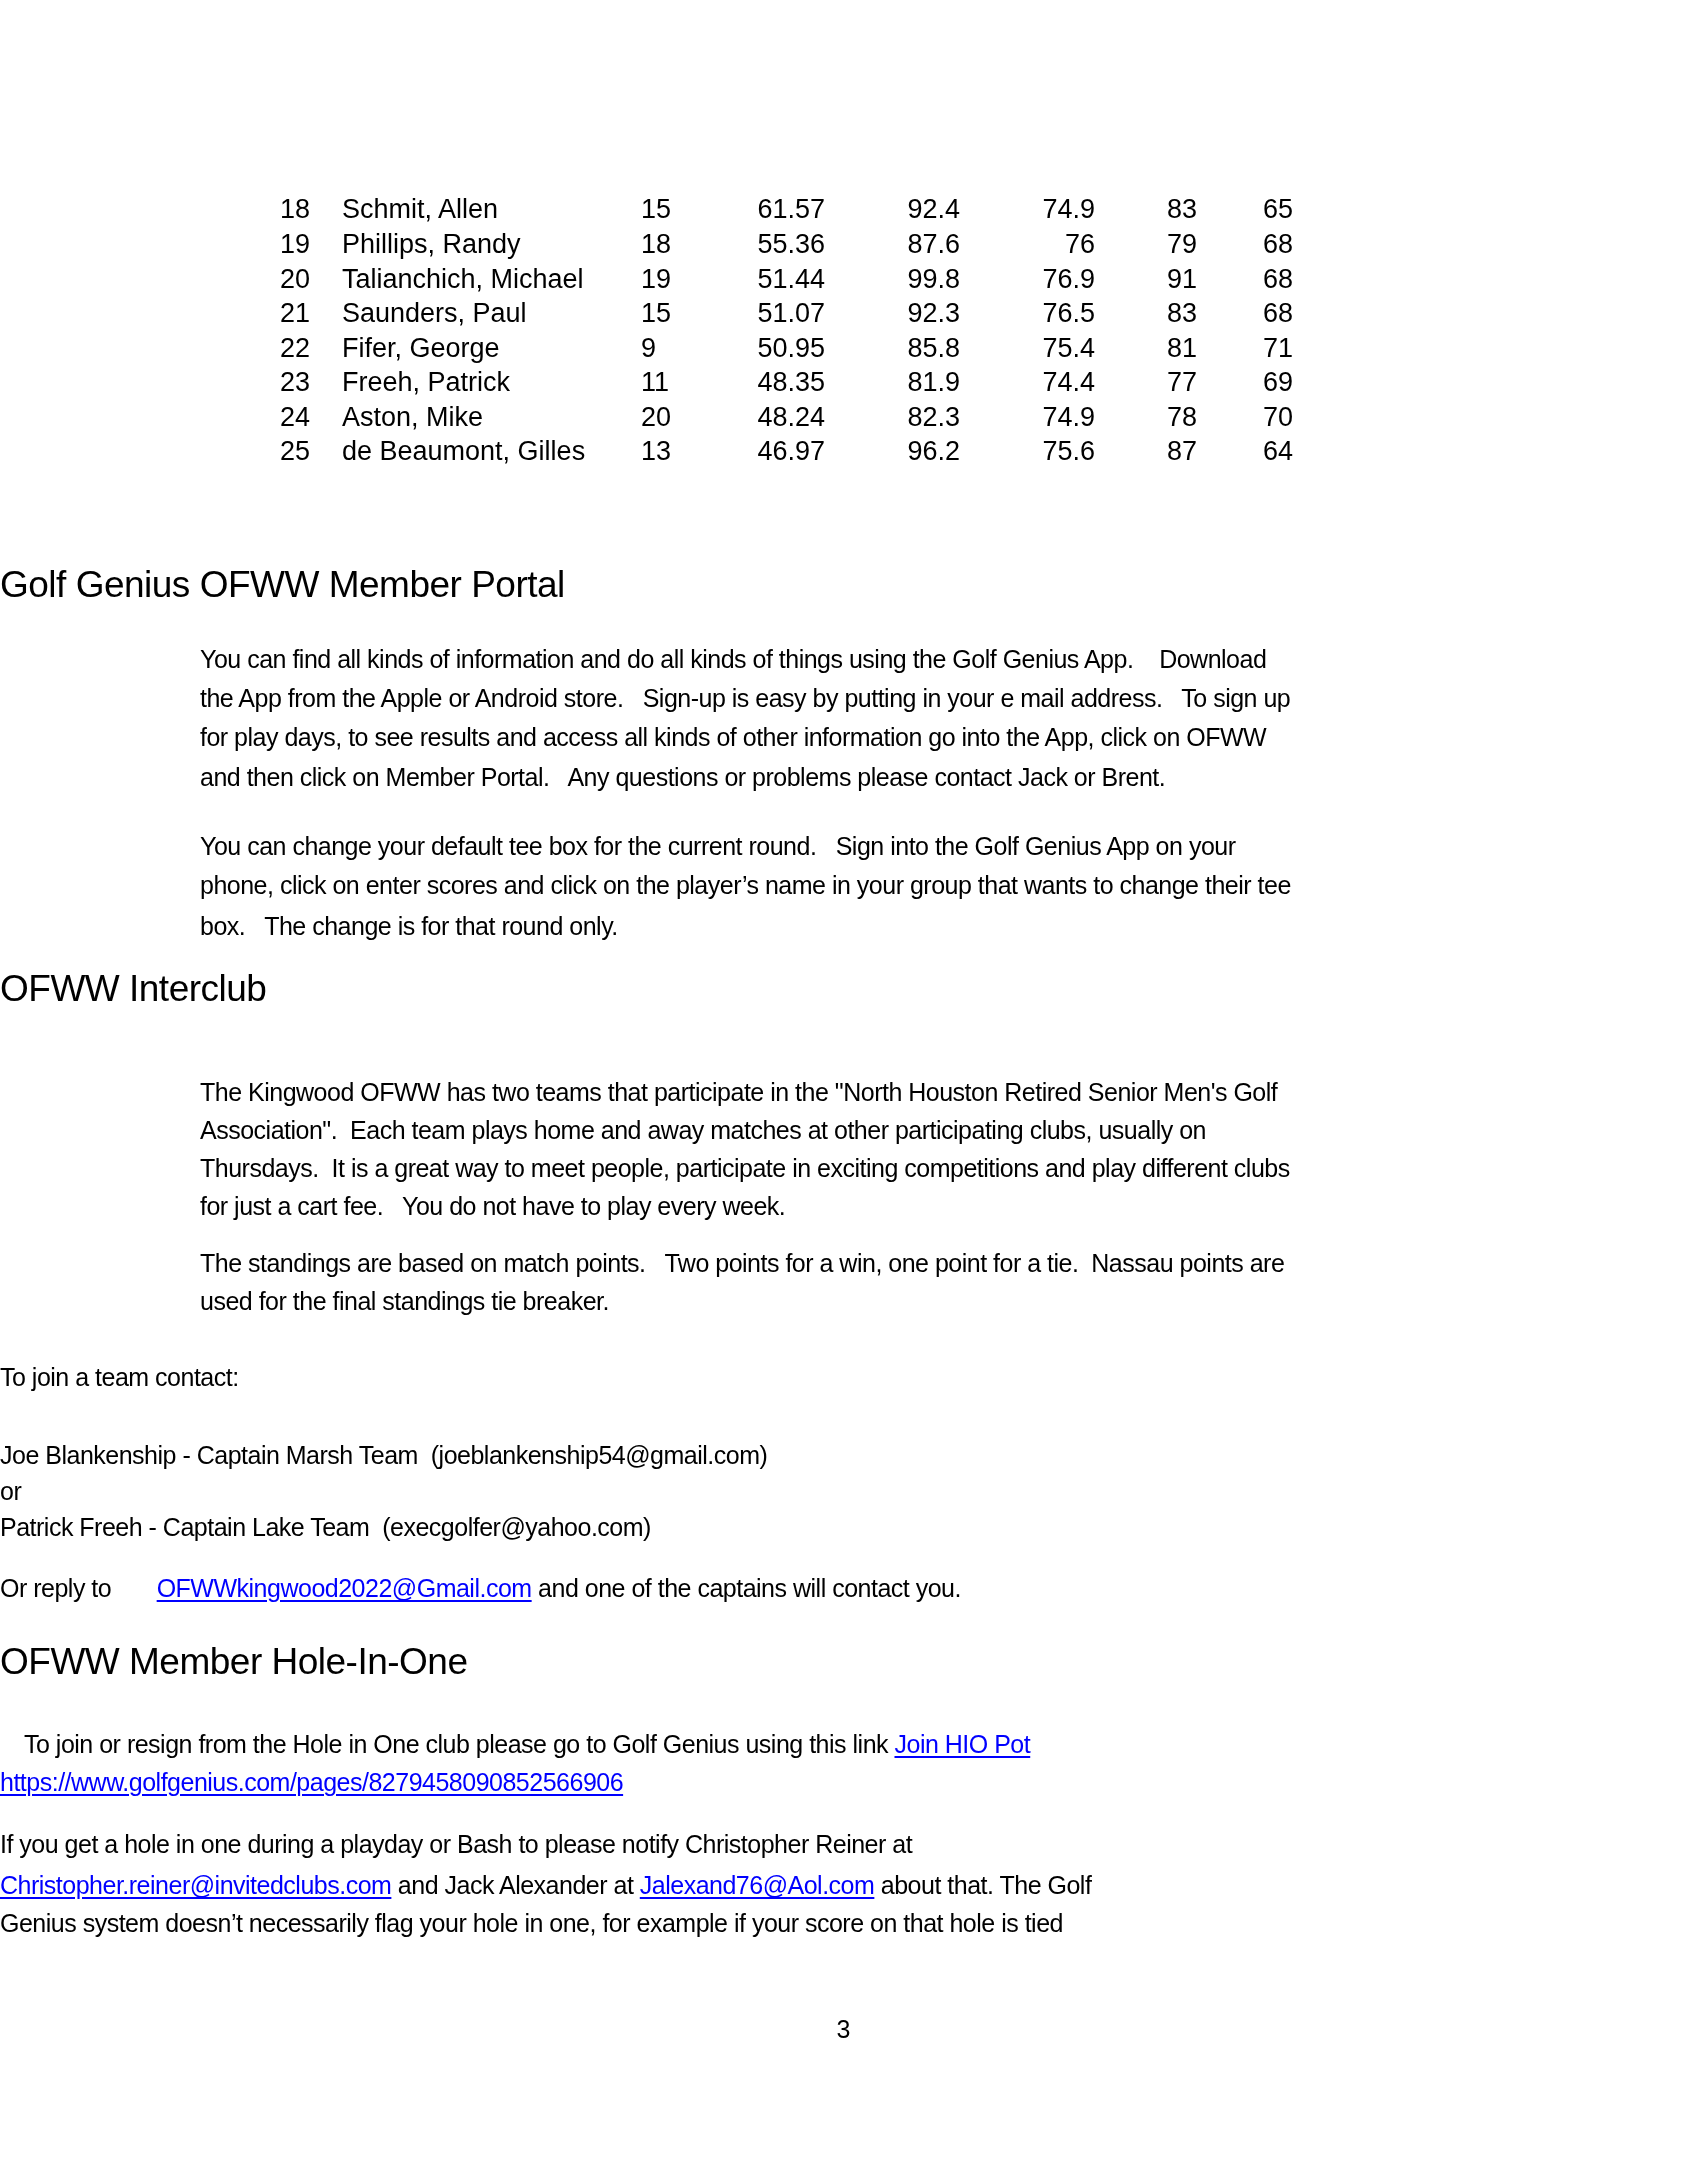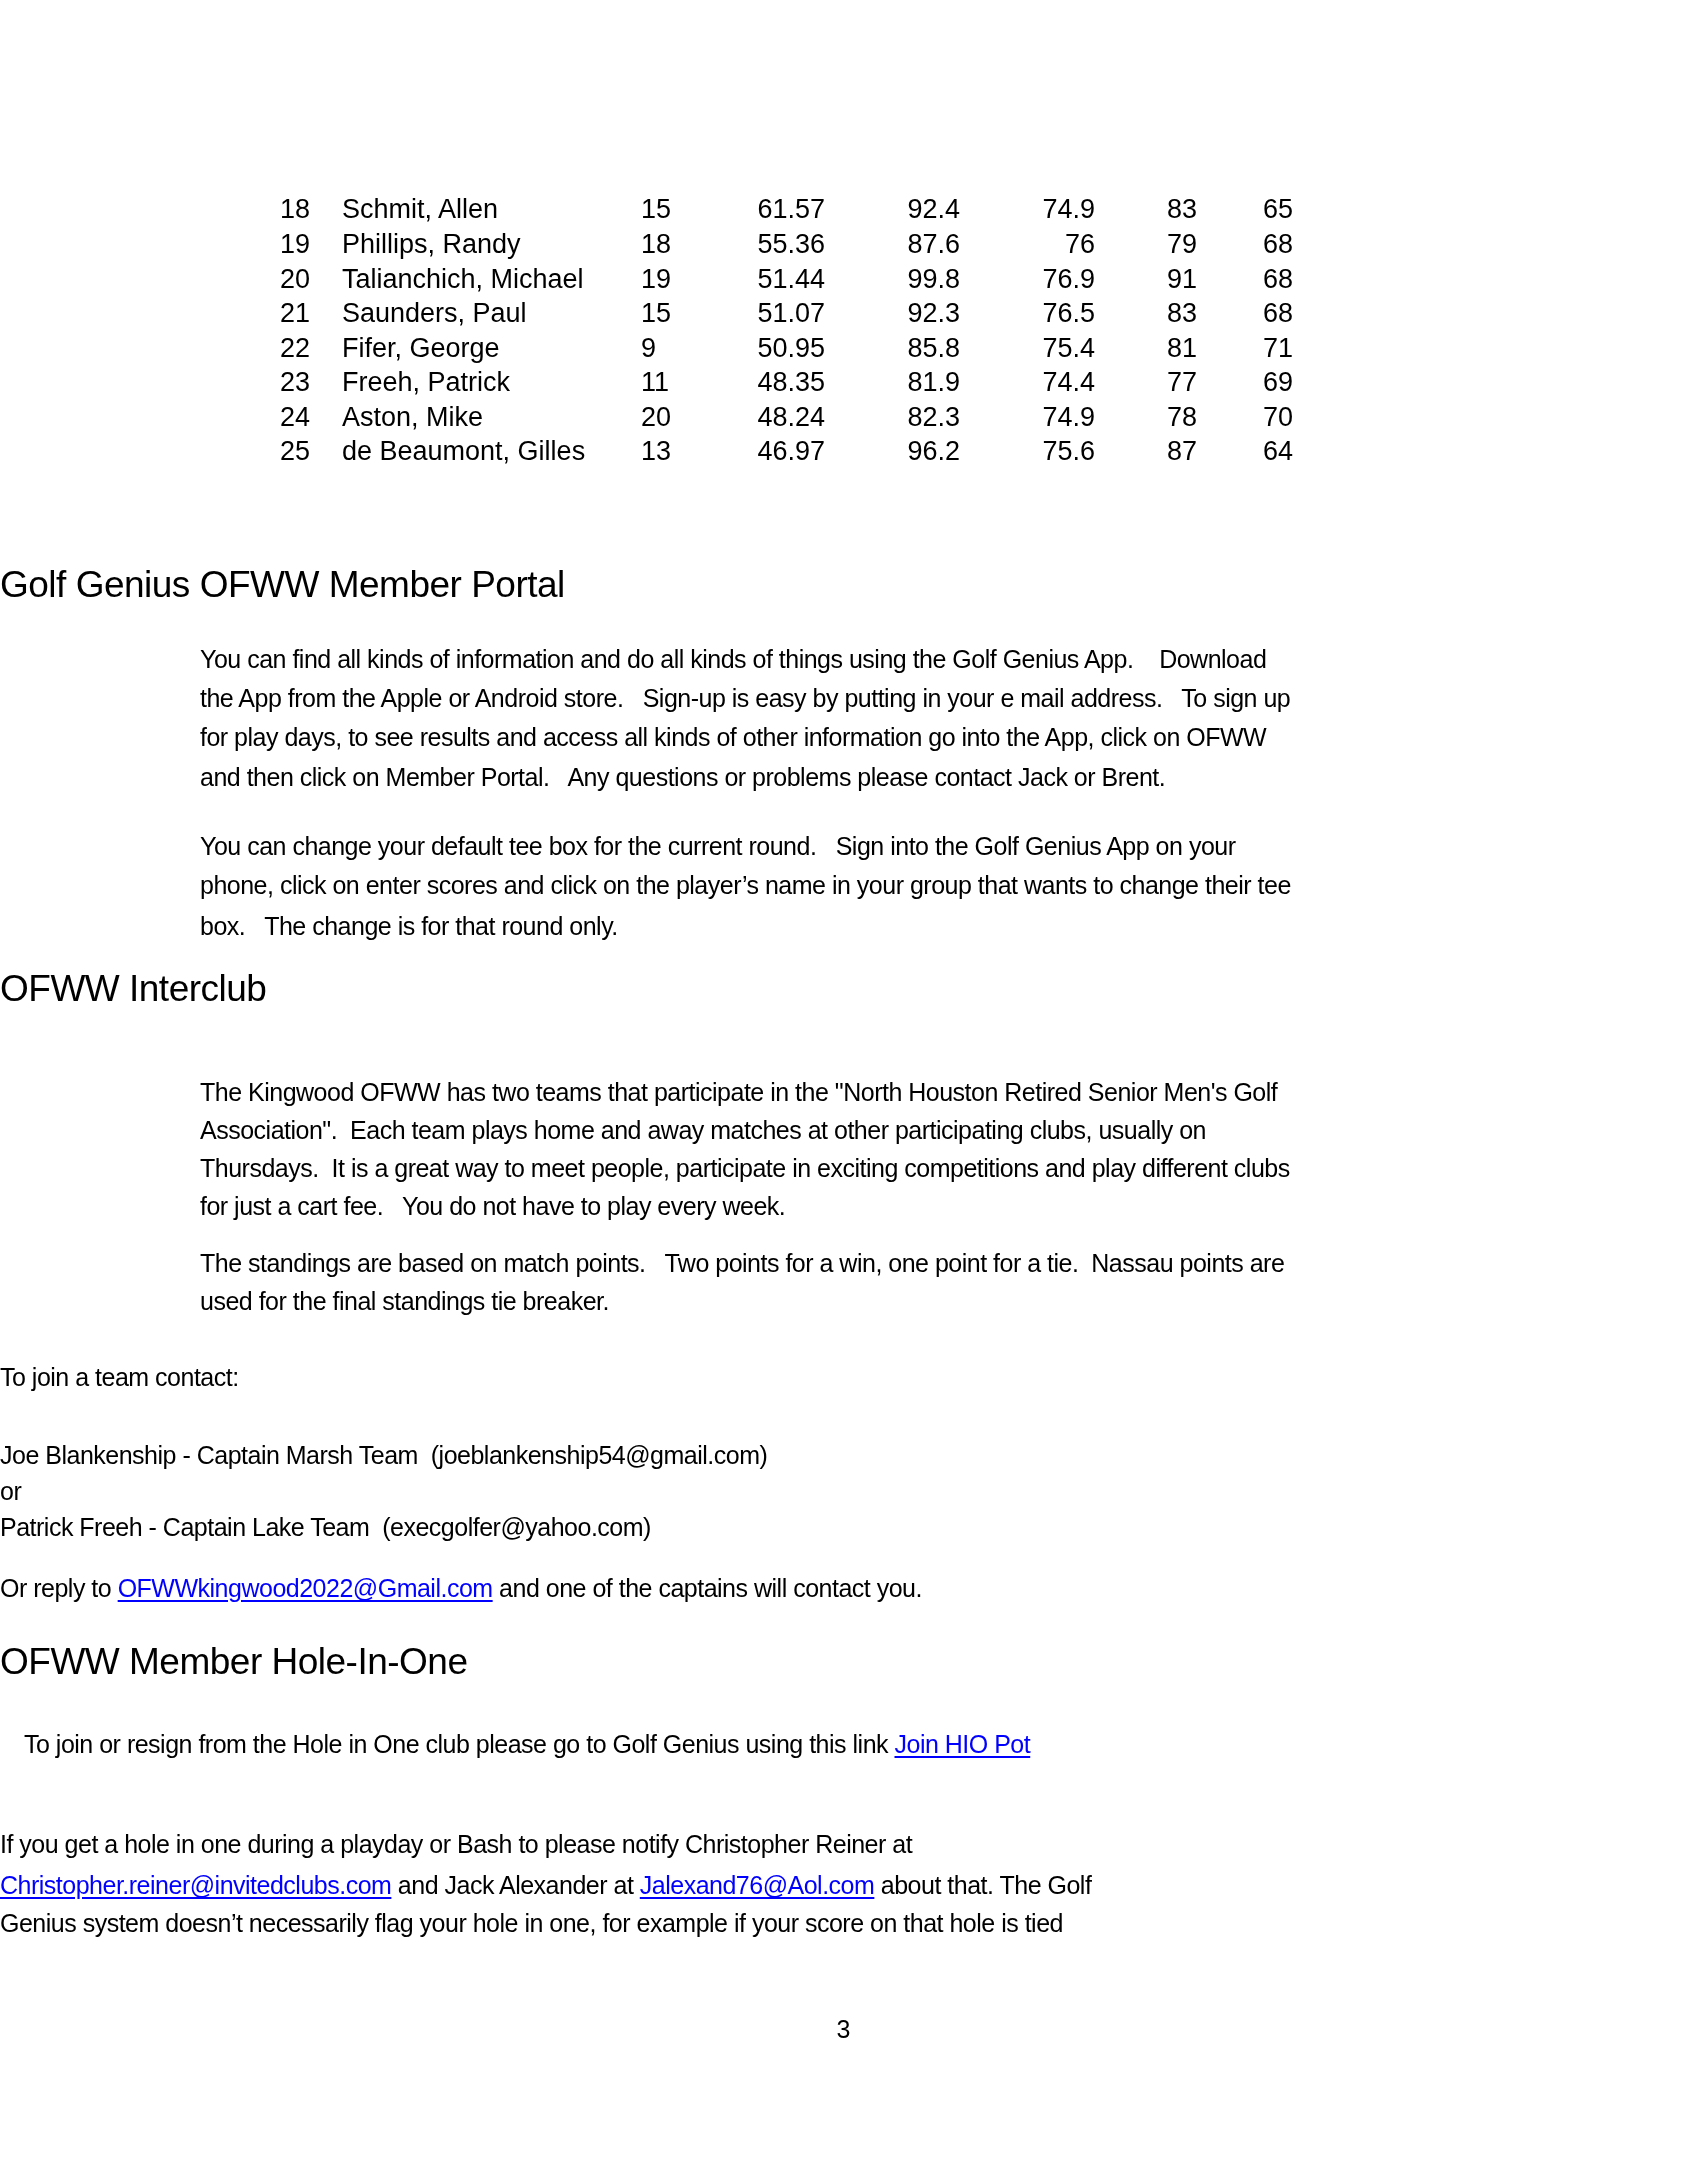--- a/index.html
+++ b/index.html
@@ -142,25 +142,26 @@
   <div class="text p" style="top: 0px; white-space: pre;">
     <div class="line" style="top: 1249px; white-space: pre;">The standings are based on match points.   Two points for a win, one point for a tie.  Nassau points are</div>
     <div class="line" style="top: 1287px; white-space: pre;">used for the final standings tie breaker.</div>
   </div>
 
   <div class="text p line" style="top: 1363px; white-space: pre;">To join a team contact:</div>
   <div class="text p line" style="top: 1441px; white-space: pre;">Joe Blankenship - Captain Marsh Team  (joeblankenship54@gmail.com)</div>
   <div class="text p line" style="top: 1477px; white-space: pre;">or</div>
   <div class="text p line" style="top: 1513px; white-space: pre;">Patrick Freeh - Captain Lake Team  (execgolfer@yahoo.com)</div>
 
-  <div class="text p line" style="top: 1574px; white-space: pre;"><span style="white-space: pre;">Or reply to </span><a class="link" style="white-space: pre; color: rgb(0, 0, 255);">OFWWkingwood2022@Gmail.com</a><span style="white-space: pre;"> and one of the captains will contact you.</span></div>
+  <div class="text p line" style="top: 1574px; white-space: pre;"><span style="white-space: pre;">Or reply to </span><a class="link" style="white-space: pre; color: rgb(0, 0, 255); margin-left: 39px;">OFWWkingwood2022@Gmail.com</a><span style="white-space: pre;"> and one of the captains will contact you.</span></div>
 
   <div class="text h line" style="top: 1641px; white-space: pre;">OFWW Member Hole-In-One</div>
 
   <div class="text p line" style="top: 1730px; white-space: pre;"><span style="white-space: pre; padding-left: 24px;">To join or resign from the Hole in One club please go to Golf Genius using this link </span><a class="link" style="white-space: pre; color: rgb(0, 0, 255);">Join HIO Pot</a></div>
+  <div class="text p line" style="top: 1768px; white-space: pre;"><a class="link" style="white-space: pre; color: rgb(0, 0, 255);">https://www.golfgenius.com/pages/8279458090852566906</a></div>
 
   <div class="text p line" style="top: 1830px; white-space: pre;">If you get a hole in one during a playday or Bash to please notify Christopher Reiner at</div>
   <div class="text p line" style="top: 1871px; white-space: pre;"><a class="link" style="white-space: pre; color: rgb(0, 0, 255);">Christopher.reiner@invitedclubs.com</a><span style="white-space: pre;"> and Jack Alexander at </span><a class="link" style="white-space: pre; color: rgb(0, 0, 255);">Jalexand76@Aol.com</a><span style="white-space: pre;"> about that. The Golf</span></div>
   <div class="text p line" style="top: 1909px; white-space: pre;">Genius system doesn’t necessarily flag your hole in one, for example if your score on that hole is tied</div>
 
   <div class="pageno" style="top:2015px">3</div>
 
 </div>
 
 

